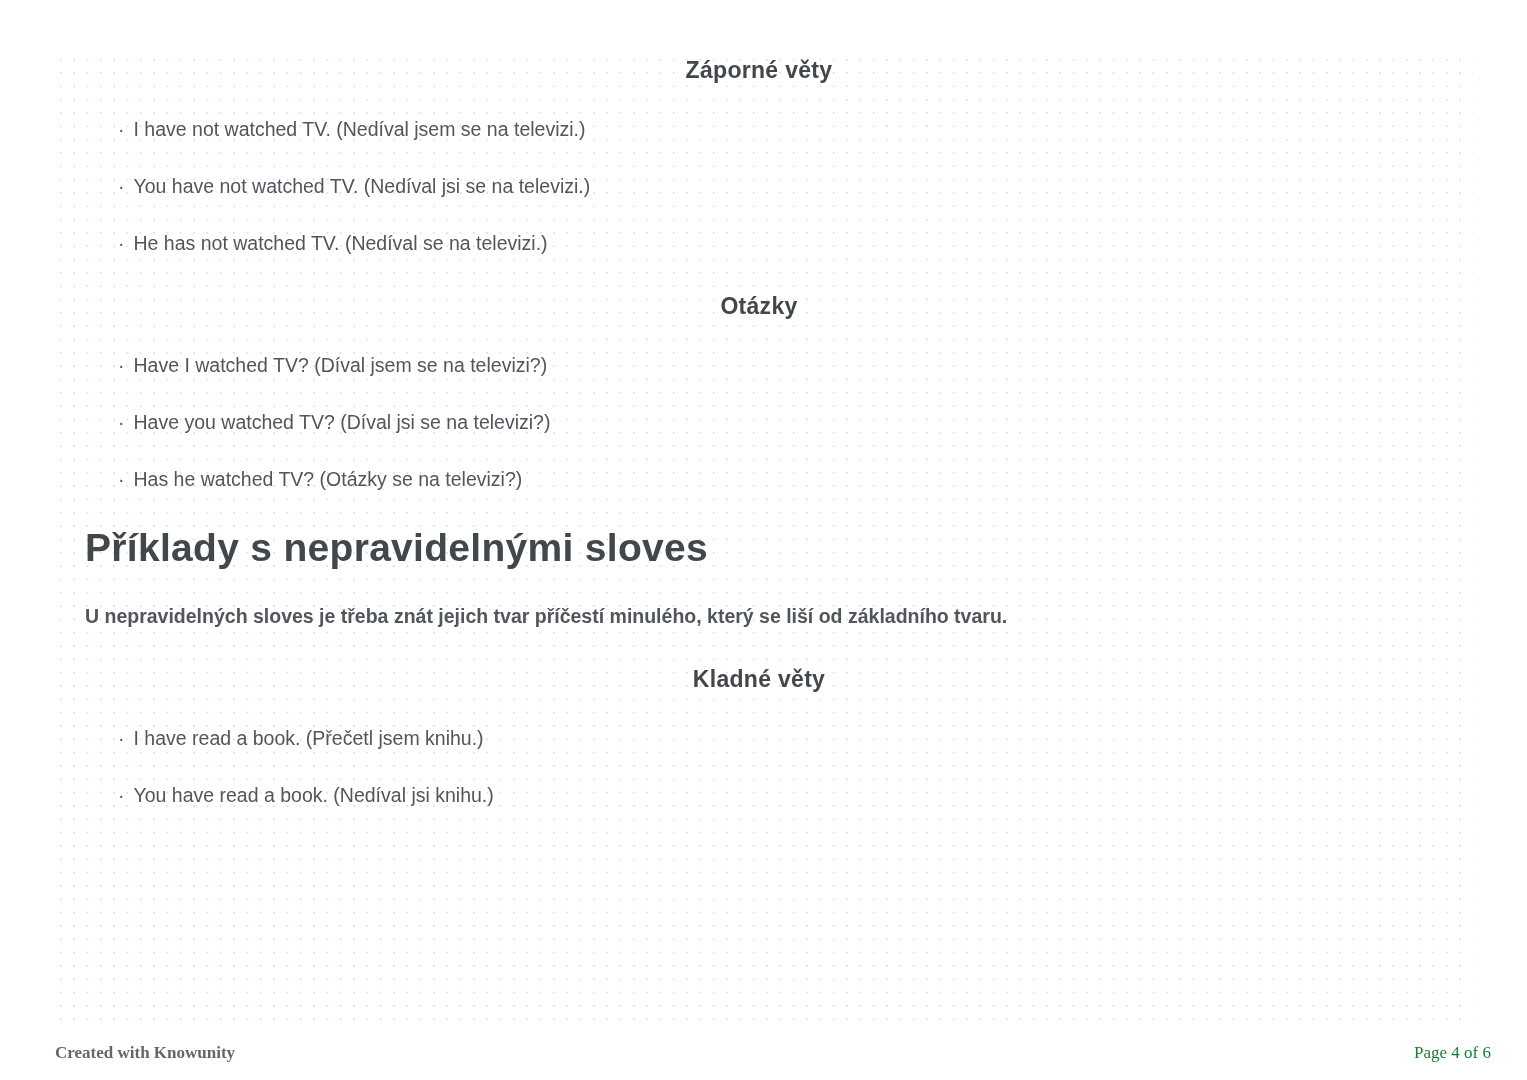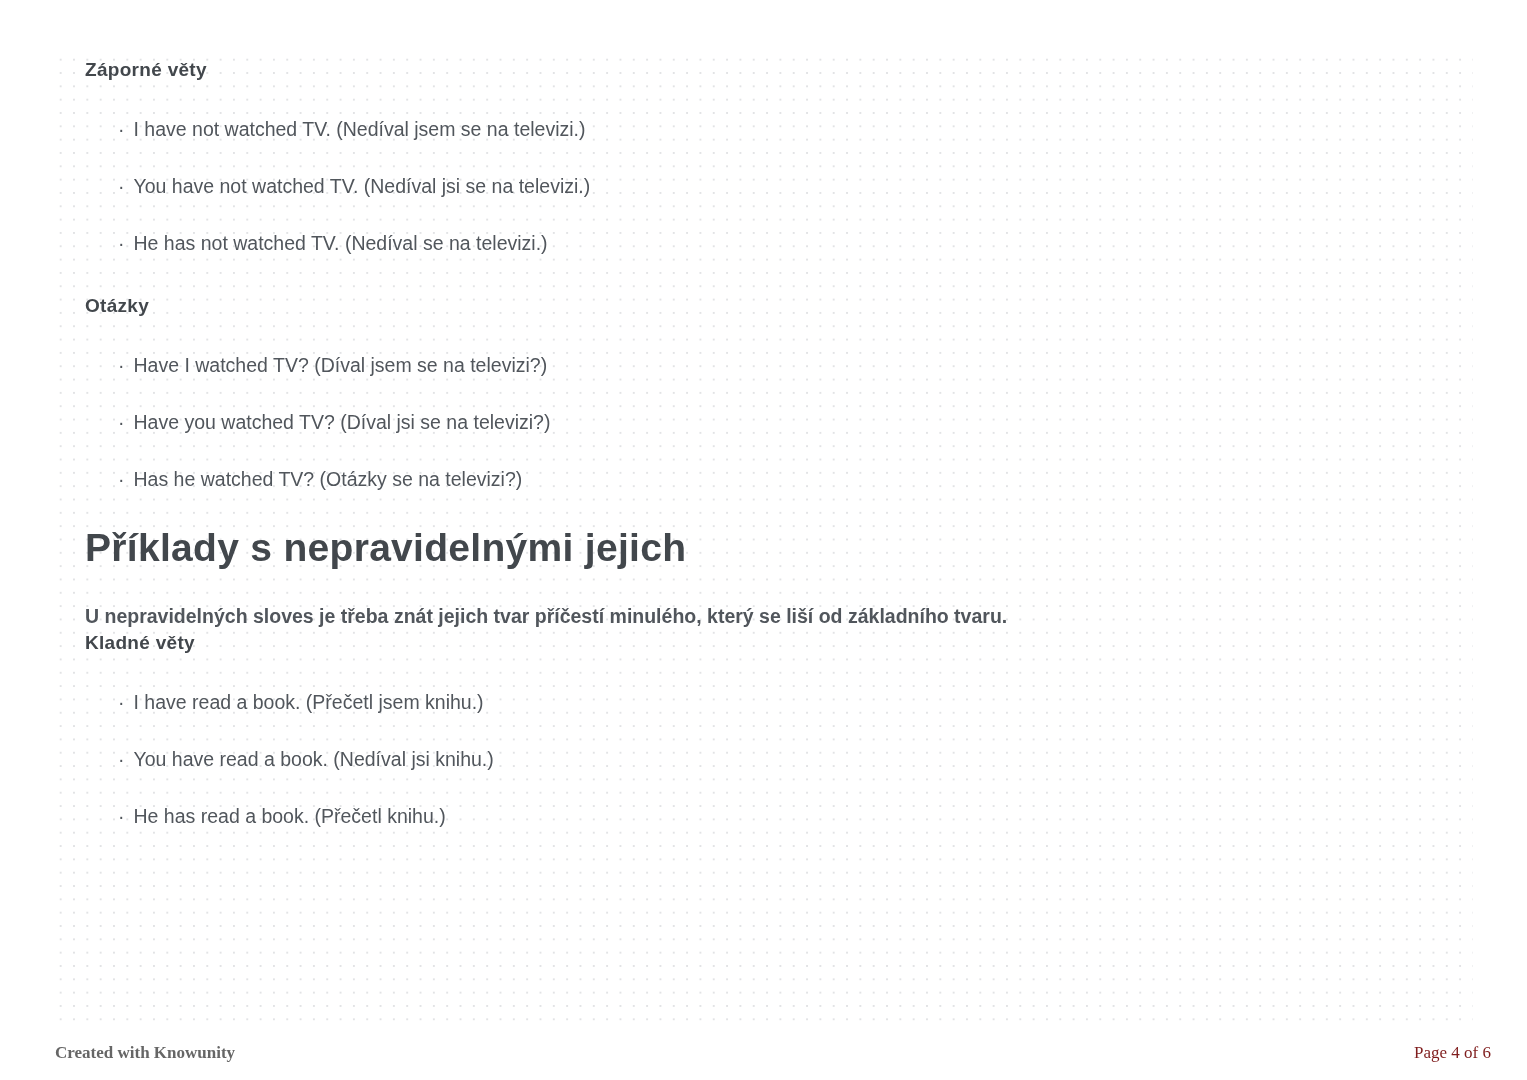--- a/index.html
+++ b/index.html
@@ -22,27 +22,29 @@
     height: 969px;
     background-image: radial-gradient(circle, #e2e3e5 1.1px, rgba(0,0,0,0) 1.5px);
     background-size: 13.33px 13.33px;
   }
   .content {
     position: relative;
     padding: 1px 40px 0 31px;
   }
   h2 {
     margin: 0;
-    font-size: 19px;
+    font-size: 23px;
     line-height: 32px;
     font-weight: bold;
     color: #42474c;
     letter-spacing: 0.3px;
+    text-align: center;
   }
   h2.mt {
+    margin-top: 36px;
   }
   h1 {
     margin: 16px 0 0 0;
     font-size: 39px;
     line-height: 43px;
     font-weight: bold;
     color: #42474c;
     letter-spacing: 0.3px;
   }
   ul.sentence-list {
@@ -77,21 +79,21 @@
   }
   .footer-left {
     font-family: "Liberation Serif", serif;
     font-weight: bold;
     font-size: 17px;
     color: #666666;
   }
   .footer-right {
     font-family: "Liberation Serif", serif;
     font-size: 17px;
-    color: #7f1d1d;
+    color: #15803d;
   }
 </style>
 </head>
 <body>
 
 <div class="dotted-area">
   <div class="content">
 
     <h2>Záporné věty</h2>
     <ul class="sentence-list">
@@ -112,33 +114,30 @@
         <span class="marker">·</span><span>Have I watched TV? (Díval jsem se na televizi?)</span>
       </li>
       <li>
         <span class="marker">·</span><span>Have you watched TV? (Díval jsi se na televizi?)</span>
       </li>
       <li>
         <span class="marker">·</span><span>Has he watched TV? (Otázky se na televizi?)</span>
       </li>
     </ul>
 
-    <h1>Příklady s nepravidelnými jejich</h1>
+    <h1>Příklady s nepravidelnými sloves</h1>
     <p class="intro">U nepravidelných sloves je třeba znát jejich tvar příčestí minulého, který se liší od základního tvaru.</p>
 
     <h2 class="mt">Kladné věty</h2>
     <ul class="sentence-list">
       <li>
         <span class="marker">·</span><span>I have read a book. (Přečetl jsem knihu.)</span>
       </li>
       <li>
         <span class="marker">·</span><span>You have read a book. (Nedíval jsi knihu.)</span>
-      </li>
-      <li>
-        <span class="marker">·</span><span>He has read a book. (Přečetl knihu.)</span>
       </li>
     </ul>
 
   </div>
 </div>
 
 <div class="footer">
   <span class="footer-left">Created with Knowunity</span>
   <span class="footer-right">Page 4 of 6</span>
 </div>

